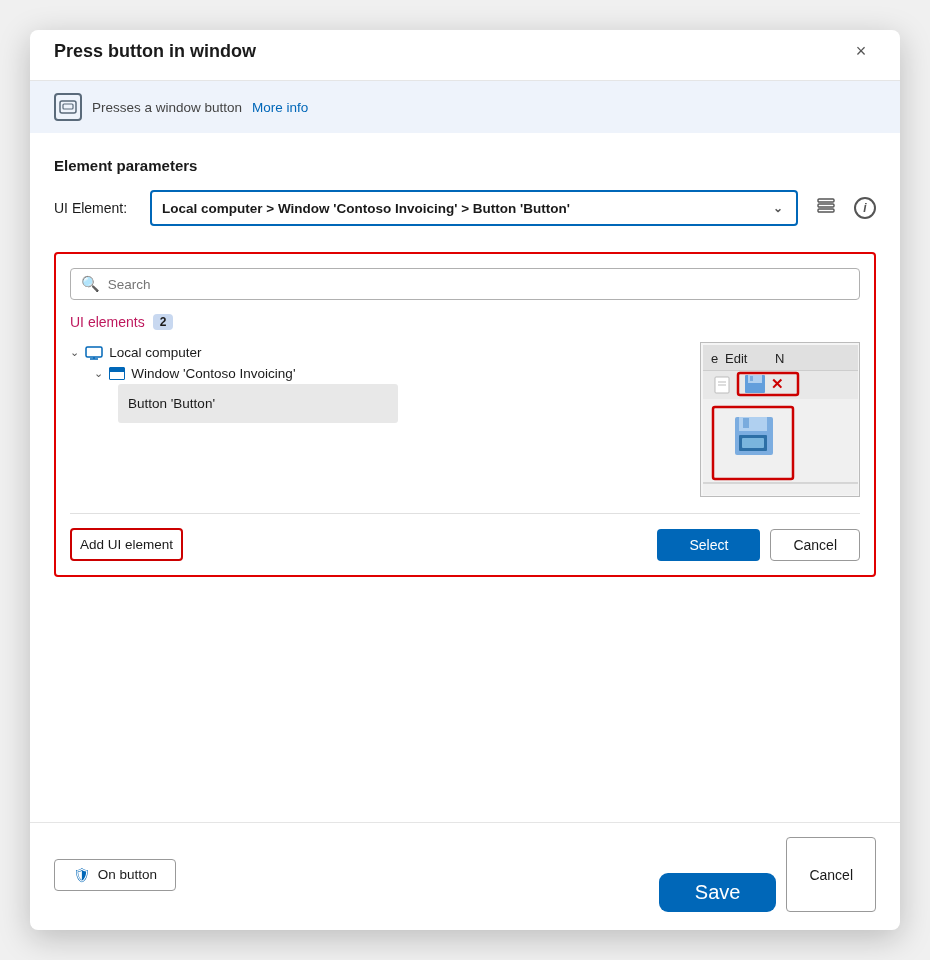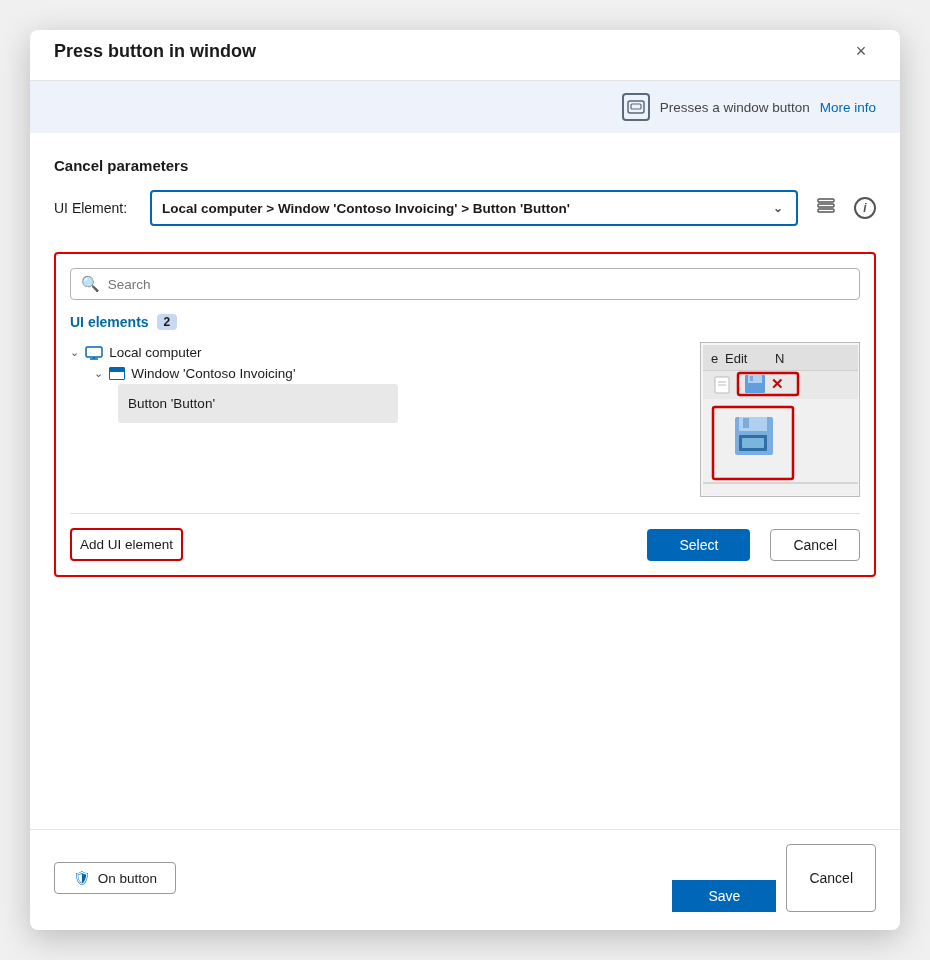--- a/index.html
+++ b/index.html
@@ -48,21 +48,20 @@
       border-radius: 4px;
     }
     .info-bar {
       background: #eef3fb;
       padding: 12px 24px;
       display: flex;
       align-items: center;
       gap: 10px;
       color: #444;
       font-size: 13.5px;
-      justify-content: flex-end;
     }
     .info-icon {
       width: 28px;
       height: 28px;
       border: 2px solid #5a6a7a;
       border-radius: 4px;
       display: flex;
       align-items: center;
       justify-content: center;
       color: #5a6a7a;
@@ -181,22 +180,22 @@
       background: transparent;
     }
     .ui-elements-header {
       display: flex;
       align-items: center;
       gap: 8px;
       margin-bottom: 12px;
     }
     .ui-elements-label {
       font-size: 14px;
-      font-weight: 700;
-      color: #0369a1;
+      font-weight: 400;
+      color: #be185d;
     }
     .badge {
       background: #c8d8f0;
       color: #1a1a1a;
       font-size: 12px;
       font-weight: 600;
       border-radius: 4px;
       padding: 1px 7px;
     }
     .tree-area {
@@ -256,21 +255,21 @@
       background: #fff;
       color: #1a1a1a;
       border-radius: 4px;
       padding: 7px 8px;
       font-size: 13.5px;
       cursor: pointer;
       font-family: inherit;
     }
     .footer-right-btns {
       display: flex;
-      gap: 20px;
+      gap: 10px;
     }
     .btn-select {
       background: #0067b8;
       color: #fff;
       border: none;
       border-radius: 4px;
       padding: 7px 32px;
       font-size: 14px;
       cursor: pointer;
       font-family: inherit;
@@ -312,23 +311,23 @@
       font-size: 14px;
     }
     .footer-right {
       display: flex;
       gap: 10px;
     }
     .btn-save {
       background: #0067b8;
       color: #fff;
       border: none;
-      border-radius: 0;
+      border-radius: 9px;
       padding: 8px 36px;
-      font-size: 14px;
+      font-size: 20px;
       cursor: pointer;
       font-family: inherit;
       font-weight: 500;
       margin-top: 36px;
     }
     .btn-cancel-outer {
       background: #fff;
       color: #1a1a1a;
       border: 1.5px solid #999;
       border-radius: 4px;
@@ -369,21 +368,21 @@
       <svg width="18" height="14" viewBox="0 0 18 14">
         <rect x="1" y="1" width="16" height="12" rx="2" fill="none" stroke="#5a6a7a" stroke-width="1.5"></rect>
         <rect x="4" y="4" width="10" height="5" rx="1" fill="none" stroke="#5a6a7a" stroke-width="1.2"></rect>
       </svg>
     </div>
     <span>Presses a window button</span>
     <a class="info-link" href="#">More info</a>
   </div>
 
   <div class="dialog-body">
-    <div class="section-title">Cancel parameters</div>
+    <div class="section-title">Element parameters</div>
 
     <div class="field-row">
       <span class="field-label">UI Element:</span>
       <div class="ui-element-select">
         <span class="select-text">Local computer &gt; Window 'Contoso Invoicing' &gt; Button 'Button'</span>
         <span class="chevron-down">⌄</span>
       </div>
       <div class="icon-stack">
         <svg width="22" height="22" viewBox="0 0 22 22">
           <rect x="3" y="7" width="16" height="3" rx="1" fill="none" stroke="#555" stroke-width="1.4"></rect>

